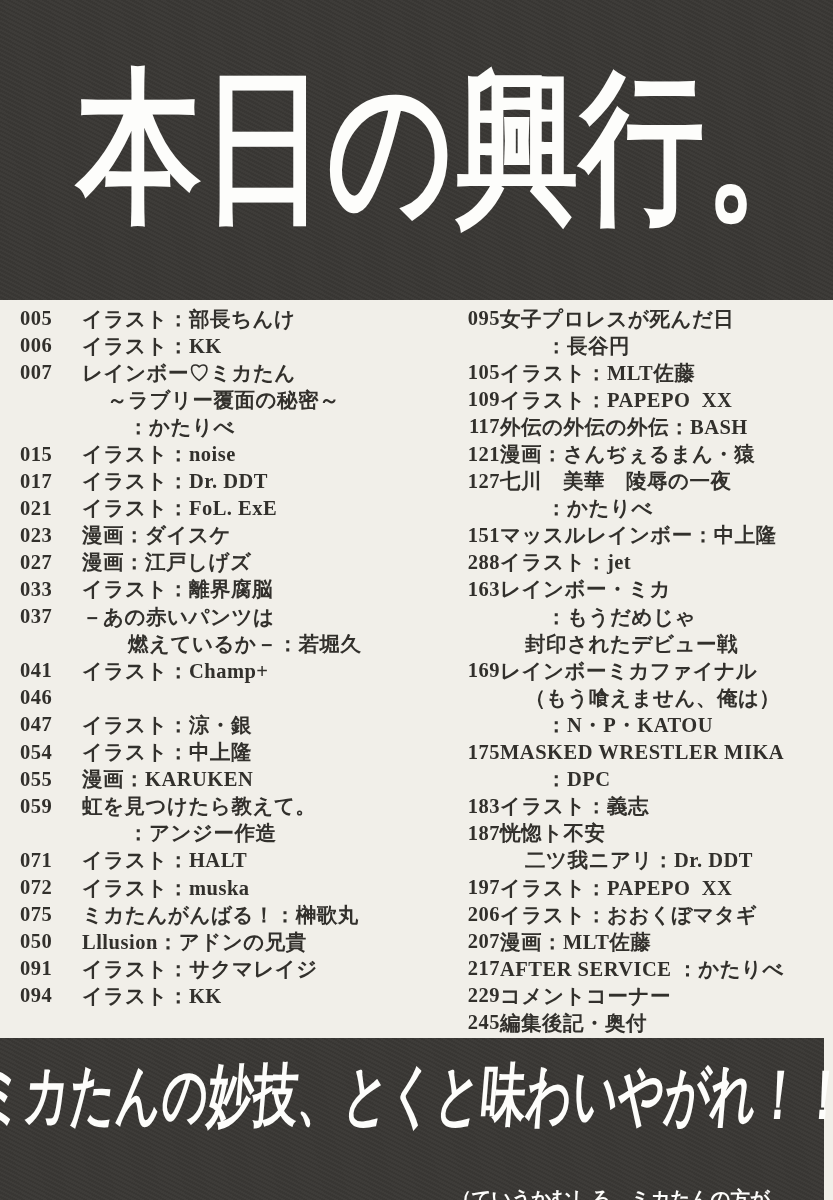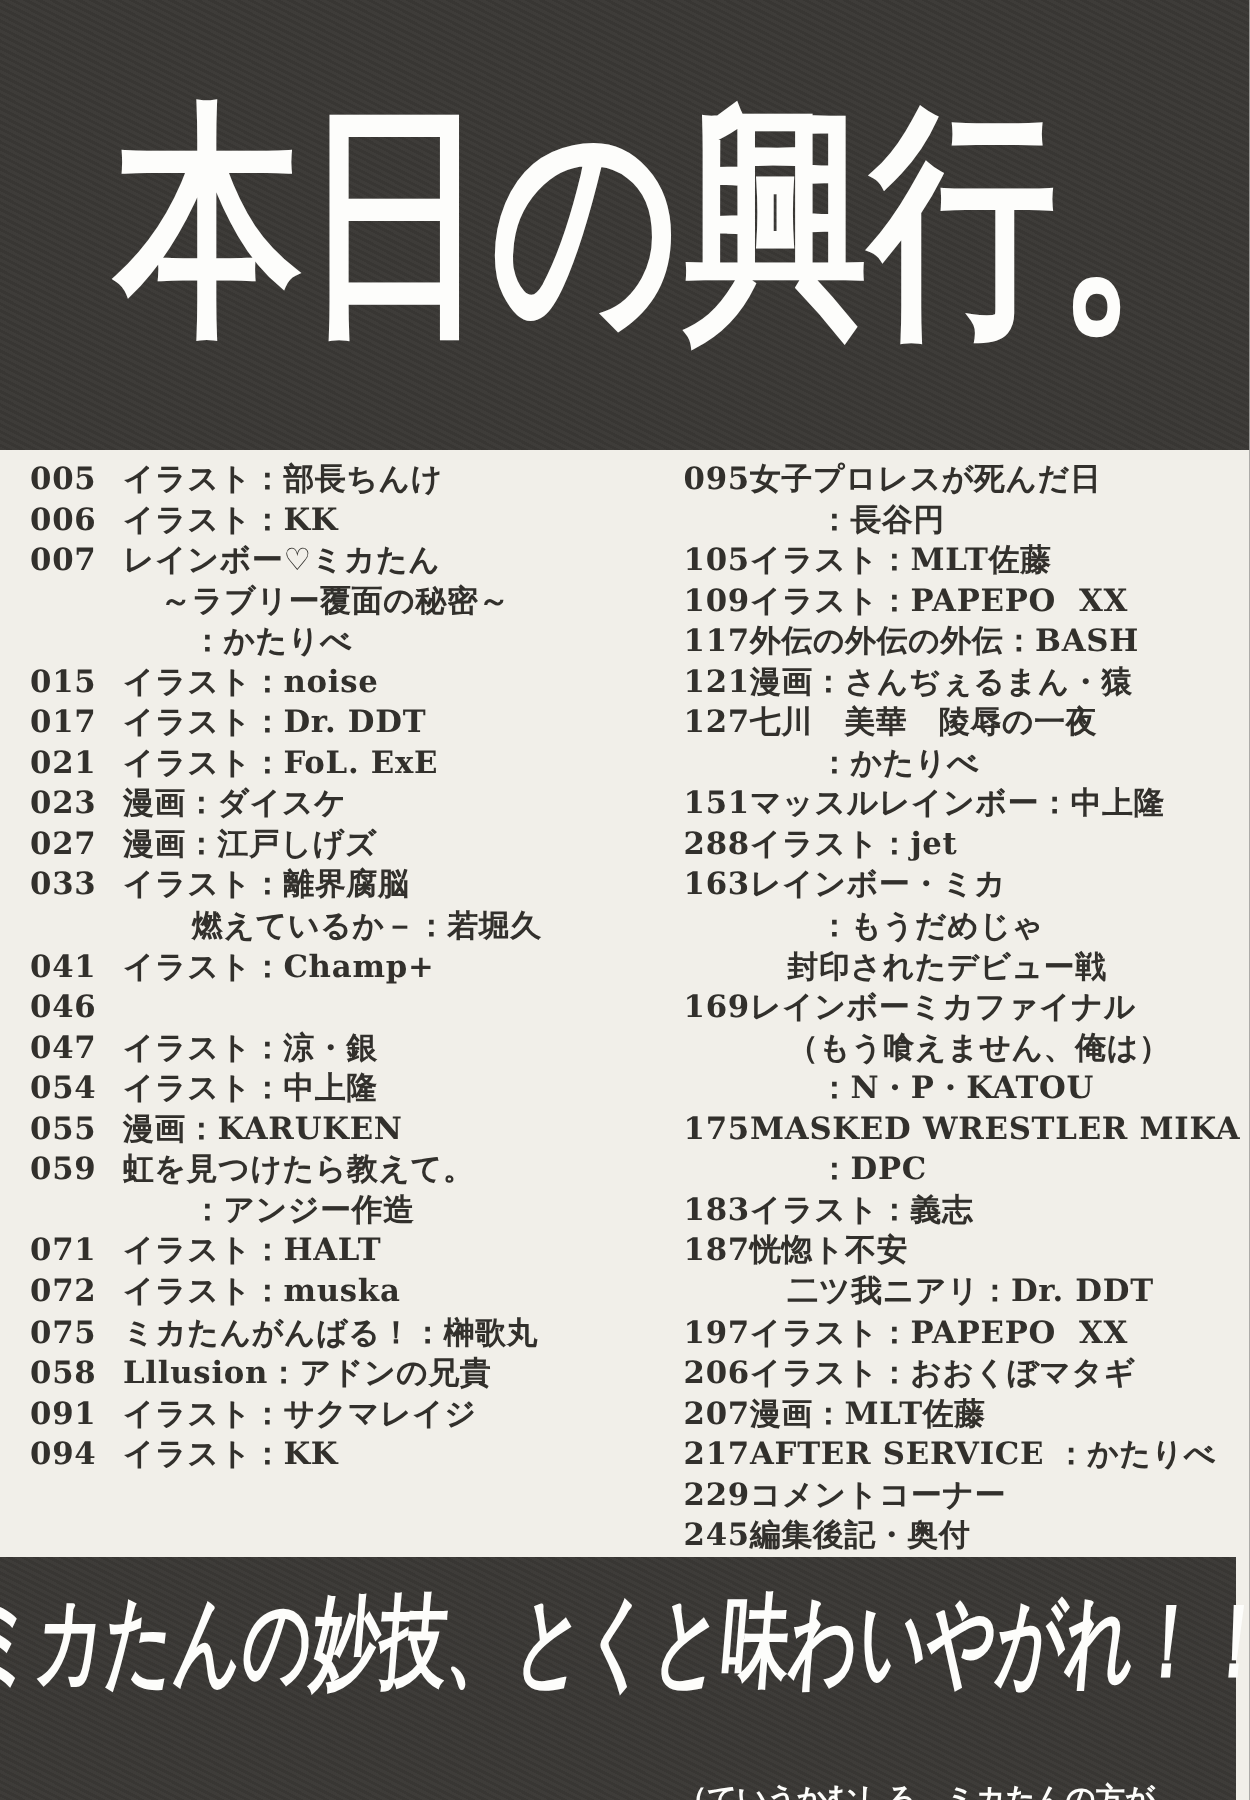--- a/index.html
+++ b/index.html
@@ -37,21 +37,21 @@
   .header-title span{
     display:inline-block;
     color:#fdfdfb;
     font-size:124px;
     letter-spacing:1px;
     white-space:nowrap;
     transform:scaleY(1.33);
   }
   
   .toc{position:absolute;top:305px;left:0;width:833px;height:730px;}
-  .col{position:absolute;top:0;}
+  .col{position:absolute;top:0;font-family:Liberation Serif, serif;}
   .col.left{left:20px;width:412px;}
   .col.right{left:437px;width:396px;text-align:right;}
   .row{
     display:flex;
     align-items:center;
     height:27.1px;
     font-size:20.5px;
     letter-spacing:0.5px;
     white-space:pre;
   }
@@ -97,32 +97,33 @@
         <div class="row i0"><span class="num">006</span><span class="title">イラスト：KK</span></div>
         <div class="row i0"><span class="num">007</span><span class="title">レインボー♡ミカたん</span></div>
         <div class="row i1"><span class="num"></span><span class="title">～ラブリー覆面の秘密～</span></div>
         <div class="row i2"><span class="num"></span><span class="title">：かたりべ</span></div>
         <div class="row i0"><span class="num">015</span><span class="title">イラスト：noise</span></div>
         <div class="row i0"><span class="num">017</span><span class="title">イラスト：Dr. DDT</span></div>
         <div class="row i0"><span class="num">021</span><span class="title">イラスト：FoL. ExE</span></div>
         <div class="row i0"><span class="num">023</span><span class="title">漫画：ダイスケ</span></div>
         <div class="row i0"><span class="num">027</span><span class="title">漫画：江戸しげズ</span></div>
         <div class="row i0"><span class="num">033</span><span class="title">イラスト：離界腐脳</span></div>
+        <div class="row i0"><span class="num">037</span><span class="title">－あの赤いパンツは</span></div>
         <div class="row i2"><span class="num"></span><span class="title">燃えているか－：若堀久</span></div>
         <div class="row i0"><span class="num">041</span><span class="title">イラスト：Champ+</span></div>
         <div class="row i0"><span class="num">046</span></div>
         <div class="row i0"><span class="num">047</span><span class="title">イラスト：涼・銀</span></div>
         <div class="row i0"><span class="num">054</span><span class="title">イラスト：中上隆</span></div>
         <div class="row i0"><span class="num">055</span><span class="title">漫画：KARUKEN</span></div>
         <div class="row i0"><span class="num">059</span><span class="title">虹を見つけたら教えて。</span></div>
         <div class="row i2"><span class="num"></span><span class="title">：アンジー作造</span></div>
         <div class="row i0"><span class="num">071</span><span class="title">イラスト：HALT</span></div>
         <div class="row i0"><span class="num">072</span><span class="title">イラスト：muska</span></div>
         <div class="row i0"><span class="num">075</span><span class="title">ミカたんがんばる！：榊歌丸</span></div>
-        <div class="row i0"><span class="num">058</span><span class="title">Lllusion：アドンの兄貴</span></div>
+        <div class="row i0"><span class="num">050</span><span class="title">Lllusion：アドンの兄貴</span></div>
         <div class="row i0"><span class="num">091</span><span class="title">イラスト：サクマレイジ</span></div>
         <div class="row i0"><span class="num">094</span><span class="title">イラスト：KK</span></div>
       </div>
     <div class="col right" id="col-right">
         <div class="row i0"><span class="num">095</span><span class="title">女子プロレスが死んだ日</span></div>
         <div class="row i2"><span class="num"></span><span class="title">：長谷円</span></div>
         <div class="row i0"><span class="num">105</span><span class="title">イラスト：MLT佐藤</span></div>
         <div class="row i0"><span class="num">109</span><span class="title">イラスト：PAPEPO  XX</span></div>
         <div class="row i0"><span class="num">117</span><span class="title">外伝の外伝の外伝：BASH</span></div>
         <div class="row i0"><span class="num">121</span><span class="title">漫画：さんぢぇるまん・猿</span></div>

